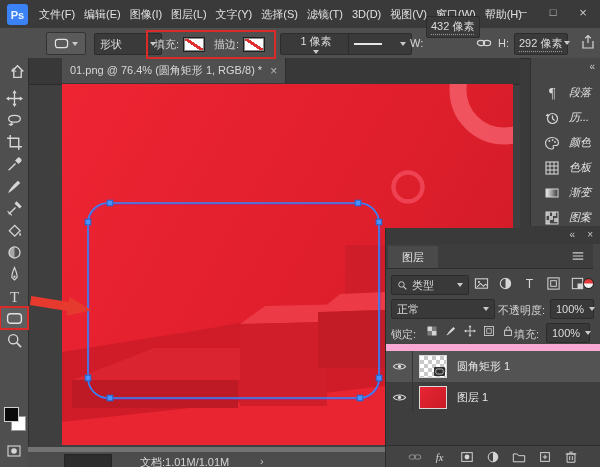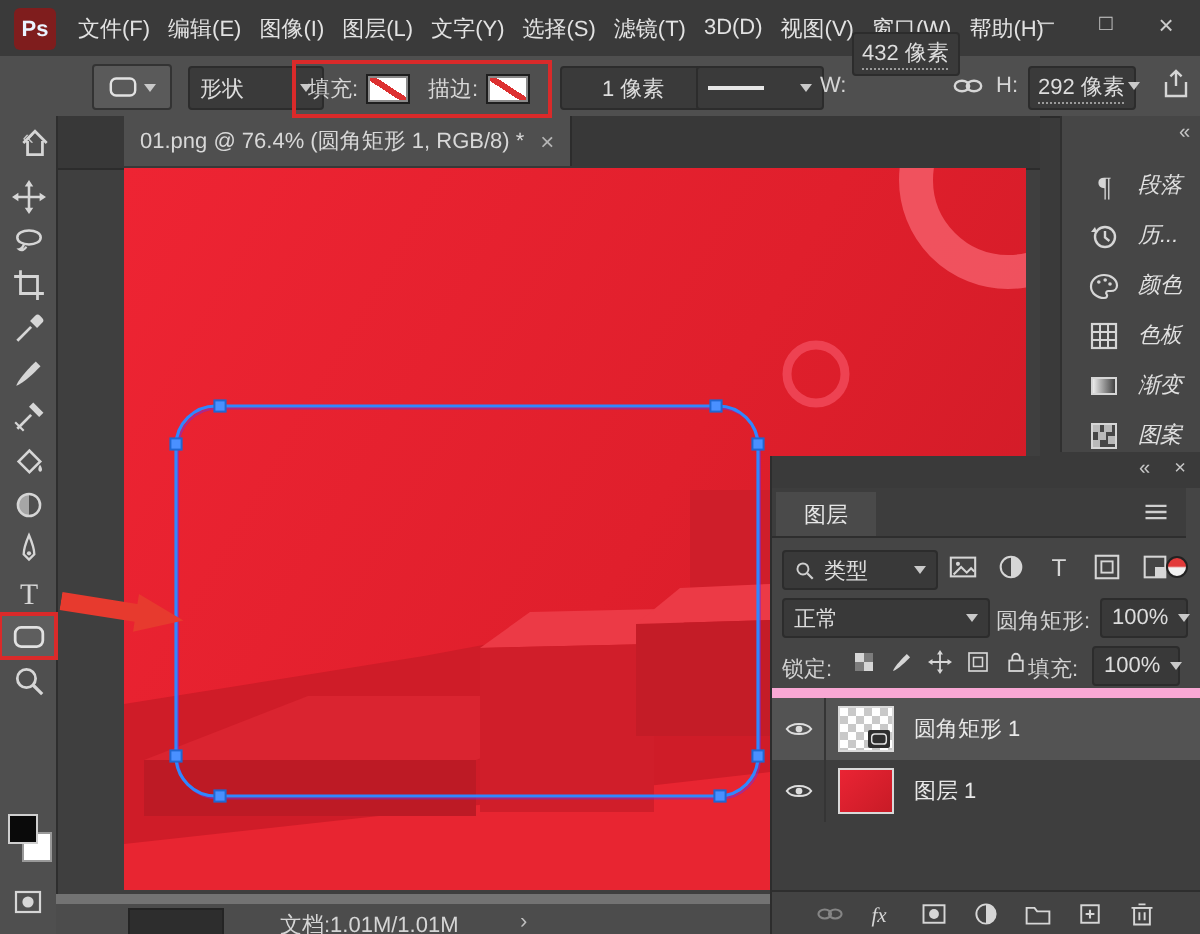--- a/index.html
+++ b/index.html
@@ -6,36 +6,36 @@
   body{width:600px;height:467px;position:relative;overflow:hidden;
        font-family:"Liberation Sans","DejaVu Sans",sans-serif;
        background:#3a3a3a;color:#dcdcdc;font-size:11px;
        -webkit-font-smoothing:antialiased;user-select:none;}
   .abs{position:absolute;}
   .row{display:flex;align-items:center;}
   svg.ic{display:block;}
   .caret{width:0;height:0;border-left:3.5px solid transparent;border-right:3.5px solid transparent;border-top:4px solid #c9c9c9;}
   
   #titlebar{left:0;top:0;width:600px;height:28px;background:#3a3a3a;border-bottom:1px solid #2b2b2b;}
-  #pslogo{left:7px;top:4px;width:21px;height:21px;background:#7f1d1d;border-radius:3px;
+  #pslogo{left:7px;top:4px;width:21px;height:21px;background:#3b82f6;border-radius:3px;
           color:#eaf4ff;font-size:11px;font-weight:bold;display:flex;align-items:center;justify-content:center;}
   #menus{left:38px;top:0;height:28px;display:flex;align-items:center;gap:7px;color:#e2e2e2;}
   #menus span{padding:0 1px;white-space:nowrap;cursor:default;}
   .winbtn{top:3px;width:22px;height:18px;display:flex;align-items:center;justify-content:center;color:#cccccc;font-size:11px;}
   
   #optionsbar{left:0;top:28px;width:600px;height:30px;background:#4f4f4f;border-bottom:1px solid #2b2b2b;}
   .optbox{background:#3a3a3a;border:1px solid #2c2c2c;border-radius:2px;display:flex;align-items:center;color:#dddddd;}
   #shape-btn{left:46px;top:4px;width:38px;height:21px;background:#5a5a5a;border:1px solid #333;border-radius:2px;display:flex;align-items:center;justify-content:center;gap:3px;}
   #mode-select{left:94px;top:5px;width:56px;height:20px;padding:0 5px;justify-content:space-between;}
   #fill-group{left:154px;top:36px;height:16px;display:flex;align-items:center;gap:4px;}
   #stroke-group{left:214px;top:36px;height:16px;display:flex;align-items:center;gap:4px;}
   .noswatch{width:20px;height:13px;border:1px solid #1f1f1f;box-shadow:0 0 0 1px #8a8a8a inset;
             background:linear-gradient(to top right,#ffffff 43%,#dd3030 43%,#dd3030 57%,#ffffff 57%);}
   #opt-annotation{left:146px;top:30px;width:126px;height:25px;border:2px solid #da2a2a;z-index:6;pointer-events:none;}
-  #strokew-box{left:280px;top:33px;width:60px;height:20px;padding:0 20px;justify-content:space-between;}
+  #strokew-box{left:280px;top:33px;width:60px;height:20px;padding:0 5px;justify-content:space-between;flex-direction:column;}
   #line-box{left:348px;top:33px;width:52px;height:20px;padding:0 5px;justify-content:space-between;}
   #line-box .linepreview{width:28px;height:2px;background:#e6e6e6;}
   .optlabel{color:#d6d6d6;}
   .valbox{padding:0 4px;height:20px;}
   .valbox span{white-space:nowrap;overflow:hidden;border-bottom:1px dotted #9b9b9b;}
   
   #workspace{left:28px;top:58px;width:492px;height:409px;background:#3f3f3f;}
   #tabbar{left:28px;top:58px;width:492px;height:26px;background:#383838;border-bottom:1px solid #2c2c2c;}
   #doctab{left:34px;top:0;height:25px;background:#4f4f4f;display:flex;align-items:center;gap:8px;padding:0 8px;color:#d8d8d8;border-right:1px solid #2c2c2c;}
   #doctab .close{color:#b5b5b5;font-size:12px;}
@@ -62,21 +62,21 @@
   #lp-grouphead{left:0;top:0;width:215px;height:16px;background:#3a3a3a;color:#c7c7c7;font-size:10px;}
   #lp-grouphead .g{position:absolute;top:1px;}
   #lp-tabs{left:0;top:16px;width:207px;height:24px;background:#3d3d3d;border-bottom:1px solid #2e2e2e;}
   #lp-tab{left:2px;top:2px;height:22px;background:#4a4a4a;padding:0 14px;display:flex;align-items:center;color:#e6e6e6;}
   #lp-menu{right:8px;top:5px;position:absolute;}
   .lp-row{left:0;width:215px;height:24px;}
   .dd{background:#393939;border:1px solid #2c2c2c;border-radius:2px;height:18px;display:flex;align-items:center;padding:0 5px;color:#dcdcdc;justify-content:space-between;}
   #lp-filter-icons{display:flex;gap:9px;align-items:center;}
   #lp-toggle{width:9px;height:9px;border-radius:50%;background:linear-gradient(#e23a3a 45%,#f2f2f2 55%);border:1px solid #222;}
   .smalllabel{color:#d2d2d2;}
-  #lp-list{left:0;top:116px;width:215px;height:100px;background:#3e3e3e;border-top:5px solid #f9a8d4;}
+  #lp-list{left:0;top:116px;width:215px;height:100px;background:#3e3e3e;border-top:7px solid #f9a8d4;}
   .layerrow{width:215px;height:31px;display:flex;align-items:center;}
   .layerrow.sel{background:#535353;}
   .eyebox{width:26px;height:31px;display:flex;align-items:center;justify-content:center;border-right:1px solid #353535;}
   .thumb{width:28px;height:23px;margin-left:6px;border:1px solid #d9d9d9;position:relative;box-sizing:border-box;}
   .thumb.checker{background-image:
       linear-gradient(45deg,#c9c9c9 25%,transparent 25%,transparent 75%,#c9c9c9 75%),
       linear-gradient(45deg,#c9c9c9 25%,#ffffff 25%,#ffffff 75%,#c9c9c9 75%);
       background-size:8px 8px;background-position:0 0,4px 4px;background-color:#fff;}
   .thumb.red{background:linear-gradient(135deg,#ea2434,#c81b26);}
   .thumb .badge{position:absolute;right:1px;bottom:1px;width:11px;height:9px;background:#2e2e2e;border-radius:1px;display:flex;align-items:center;justify-content:center;}
@@ -500,21 +500,21 @@
         </svg>
       </div>
     <div id="lp-toggle" class="abs" style="left:197px;top:6px;"></div>
   </div>
 
   <div class="lp-row abs" style="top:68px;">
     <div class="dd abs" style="left:5px;top:3px;width:92px;">
       <span>正常</span>
       <div class="caret"></div>
     </div>
-    <span class="smalllabel abs" style="left:112px;top:7px;">圆角矩形:</span>
+    <span class="smalllabel abs" style="left:112px;top:7px;">不透明度:</span>
     <div class="dd abs" style="left:164px;top:3px;width:32px;">
       <span>100%</span>
     </div>
     <div class="caret abs" style="left:203px;top:11px;"></div>
   </div>
 
   <div class="lp-row abs" style="top:92px;">
     <span class="smalllabel abs" style="left:5px;top:7px;">锁定:</span>
     <div id="lp-lock-icons" class="abs row" style="left:40px;top:5px;gap:7px;">
         <svg width="12" height="12" class="ic">

